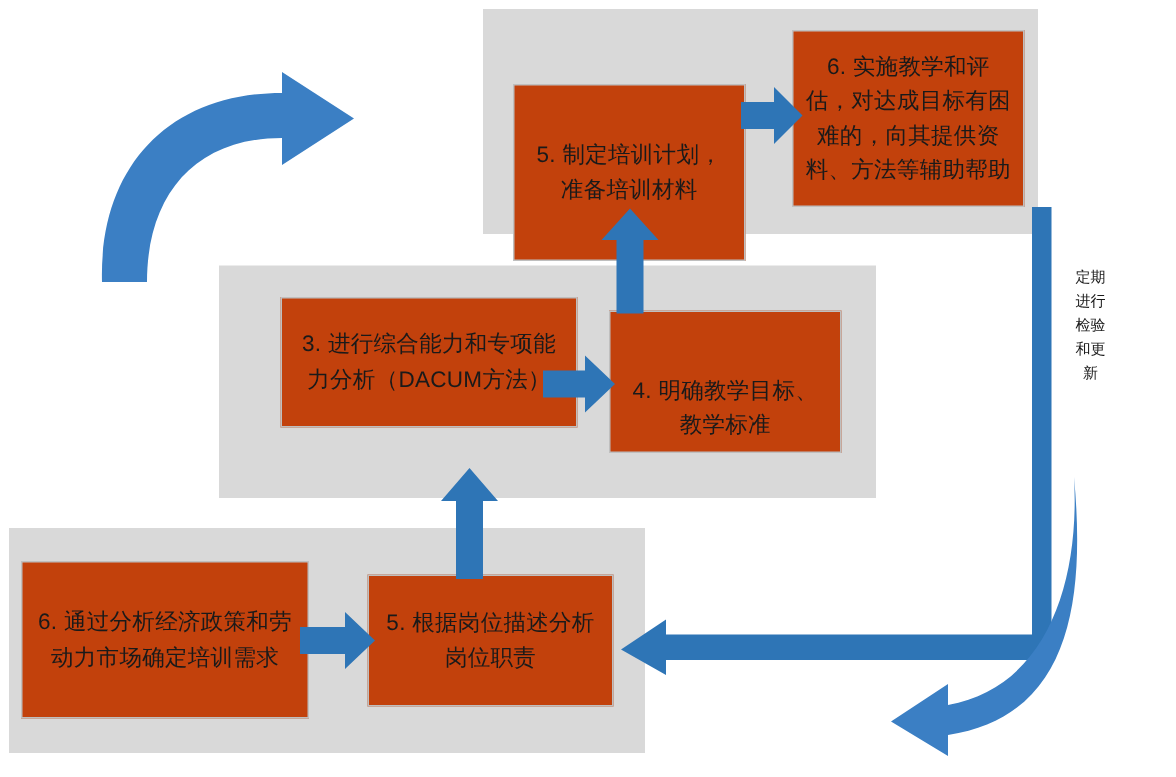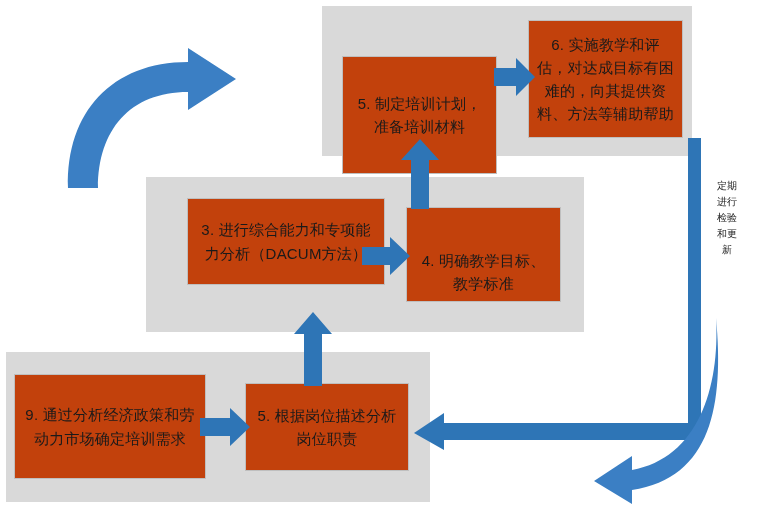--- a/index.html
+++ b/index.html
@@ -54,21 +54,21 @@
 </head>
 <body>
 
 <div id="canvas">
 
   <div class="band" style="left:322px; top:6px; width:370px; height:150px;"></div>
   <div class="band" style="left:146px; top:177px; width:438px; height:155px;"></div>
   <div class="band" style="left:6px; top:352px; width:424px; height:150px;"></div>
 
   <div class="node" style="left:14px; top:374px; width:192px; height:105px;">
-    <span>9. 通过分析经济政策和劳动力市场确定培训需求</span>
+    <span>6. 通过分析经济政策和劳动力市场确定培训需求</span>
   </div>
 
   <div class="node" style="left:245px; top:383px; width:164px; height:88px;">
     <span>5. 根据岗位描述分析岗位职责</span>
   </div>
 
   <div class="node" style="left:167px; top:198px; width:198px; height:87px;margin-left:20px;">
     <span>3. 进行综合能力和专项能力分析（DACUM方法）</span>
   </div>
 

